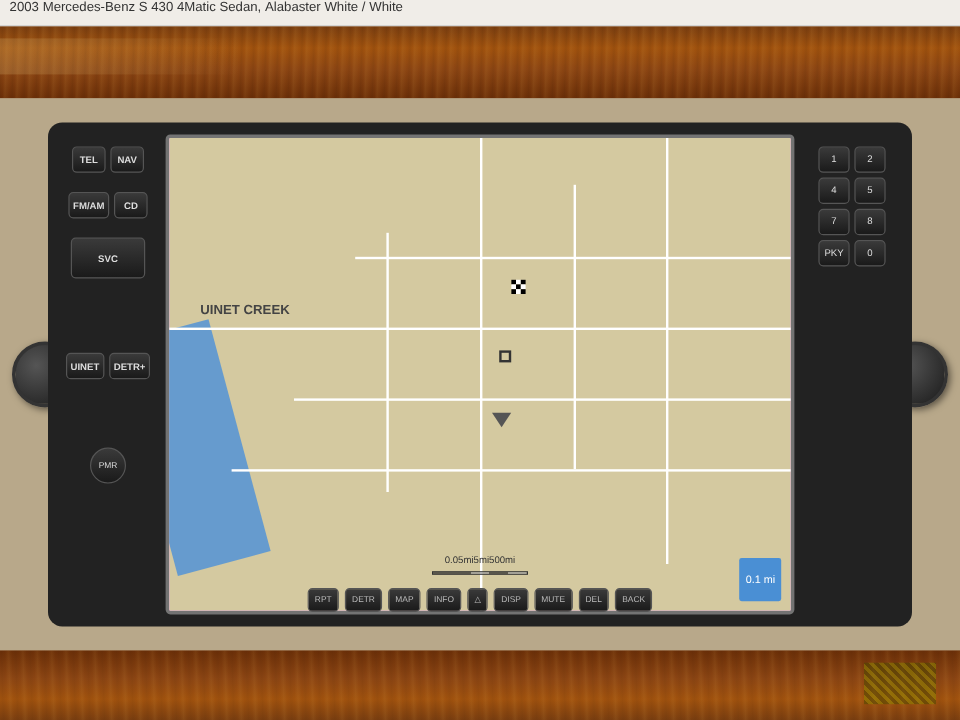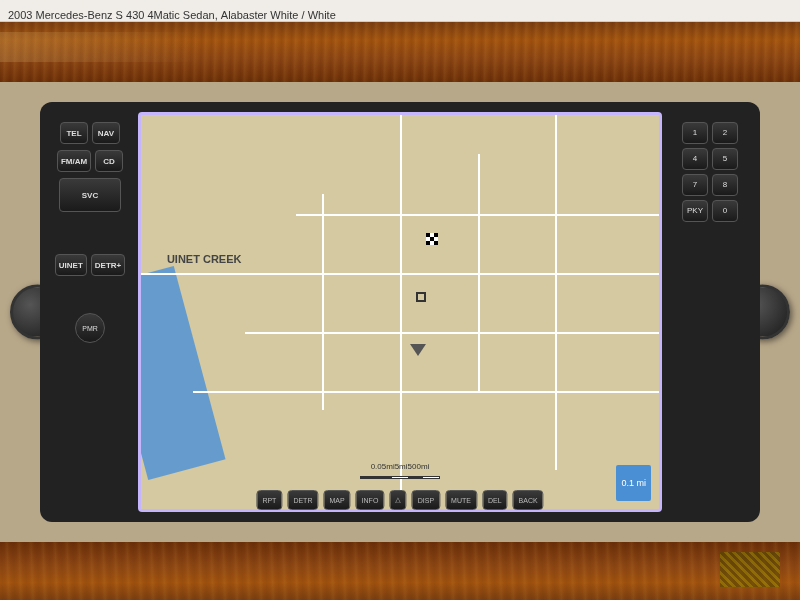--- a/index.html
+++ b/index.html
@@ -12,21 +12,21 @@
       position: relative;
     }
 
     
     #top-bar {
       width: 800px;
       height: 22px;
       background: #f0ede8;
       border-bottom: 1px solid #ccc;
       display: flex;
-      align-items: flex-end;
+      align-items: flex-start;
       padding: 0 8px;
       font-size: 11px;
       color: #333;
     }
 
     
     #wood-top {
       width: 800px;
       height: 60px;
       background: linear-gradient(180deg, #7a3e10 0%, #a0520e 30%, #8b4513 60%, #6b2f08 100%);
@@ -69,21 +69,21 @@
       padding: 10px;
       gap: 8px;
       position: relative;
     }
 
     
     #left-buttons {
       width: 80px;
       display: flex;
       flex-direction: column;
-      gap: 6px;
+      gap: 16px;
       justify-content: flex-start;
       padding-top: 10px;
     }
 
     .btn-row {
       display: flex;
       gap: 4px;
       justify-content: center;
     }
 
@@ -106,21 +106,21 @@
 
     .ctrl-btn-wide {
       min-width: 62px;
       height: 34px;
     }
 
     
     #nav-screen {
       flex: 1;
       background: #f0abfc;
-      border: 3px solid #c4b5fd;
+      border: 3px solid #737373;
       border-radius: 4px;
       position: relative;
       overflow: hidden;
     }
 
     
     #map-content {
       width: 100%;
       height: 100%;
       background: #d4c9a0;

